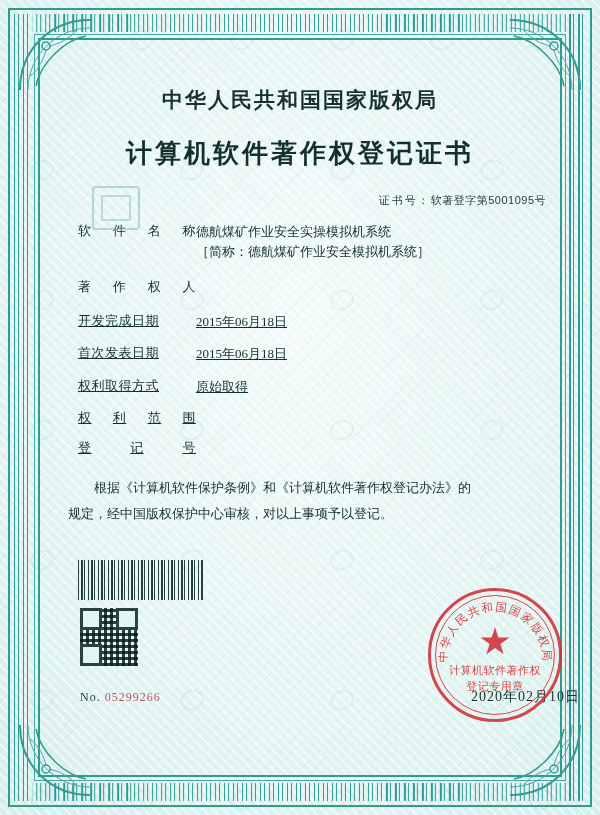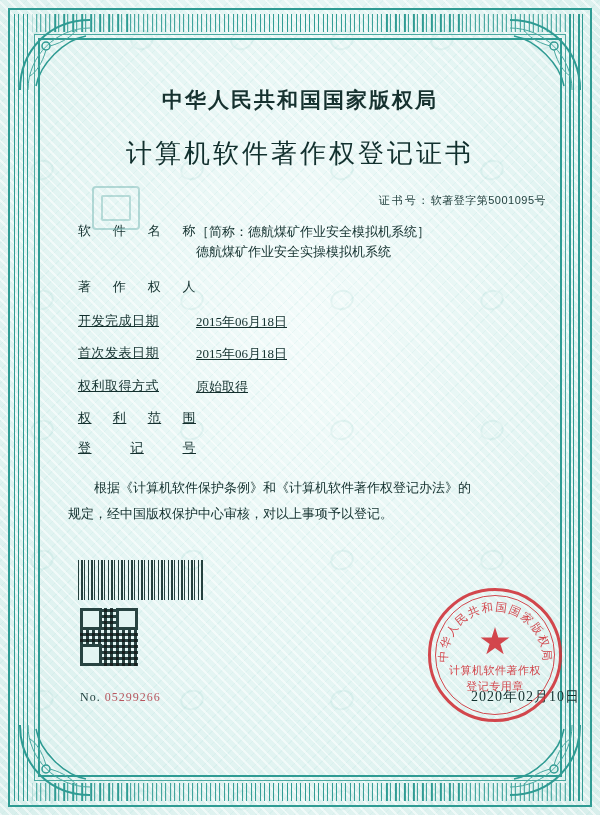--- a/index.html
+++ b/index.html
@@ -107,21 +107,21 @@
     font-size: 21px;
     font-weight: bold;
     letter-spacing: 2px;
     color: #16312f;
     margin-top: 34px;
   }
   .main-title {
     text-align: center;
     font-family: "Liberation Serif", serif;
     font-size: 26px;
-    font-weight: normal;
+    font-weight: bold;
     letter-spacing: 3px;
     color: #12302e;
     margin-top: 22px;
   }
 
   .cert-no-line {
     text-align: right;
     font-size: 11px;
     color: #1d3b39;
     margin-top: 22px;
@@ -390,22 +390,22 @@
     <div class="fields">
 
       <div class="field-row">
         <div class="field-label spread">
           <span>软</span>
             <span>件</span>
             <span>名</span>
             <span>称</span>
         </div>
         <div class="field-value">
+          <span class="sub-line">德航煤矿作业安全实操模拟机系统</span>
           <span class="sub-line">［简称：德航煤矿作业安全模拟机系统］</span>
-          <span class="sub-line">德航煤矿作业安全实操模拟机系统</span>
         </div>
       </div>
 
       <div class="field-row">
         <div class="field-label spread">
           <span>著</span>
             <span>作</span>
             <span>权</span>
             <span>人</span>
         </div>

